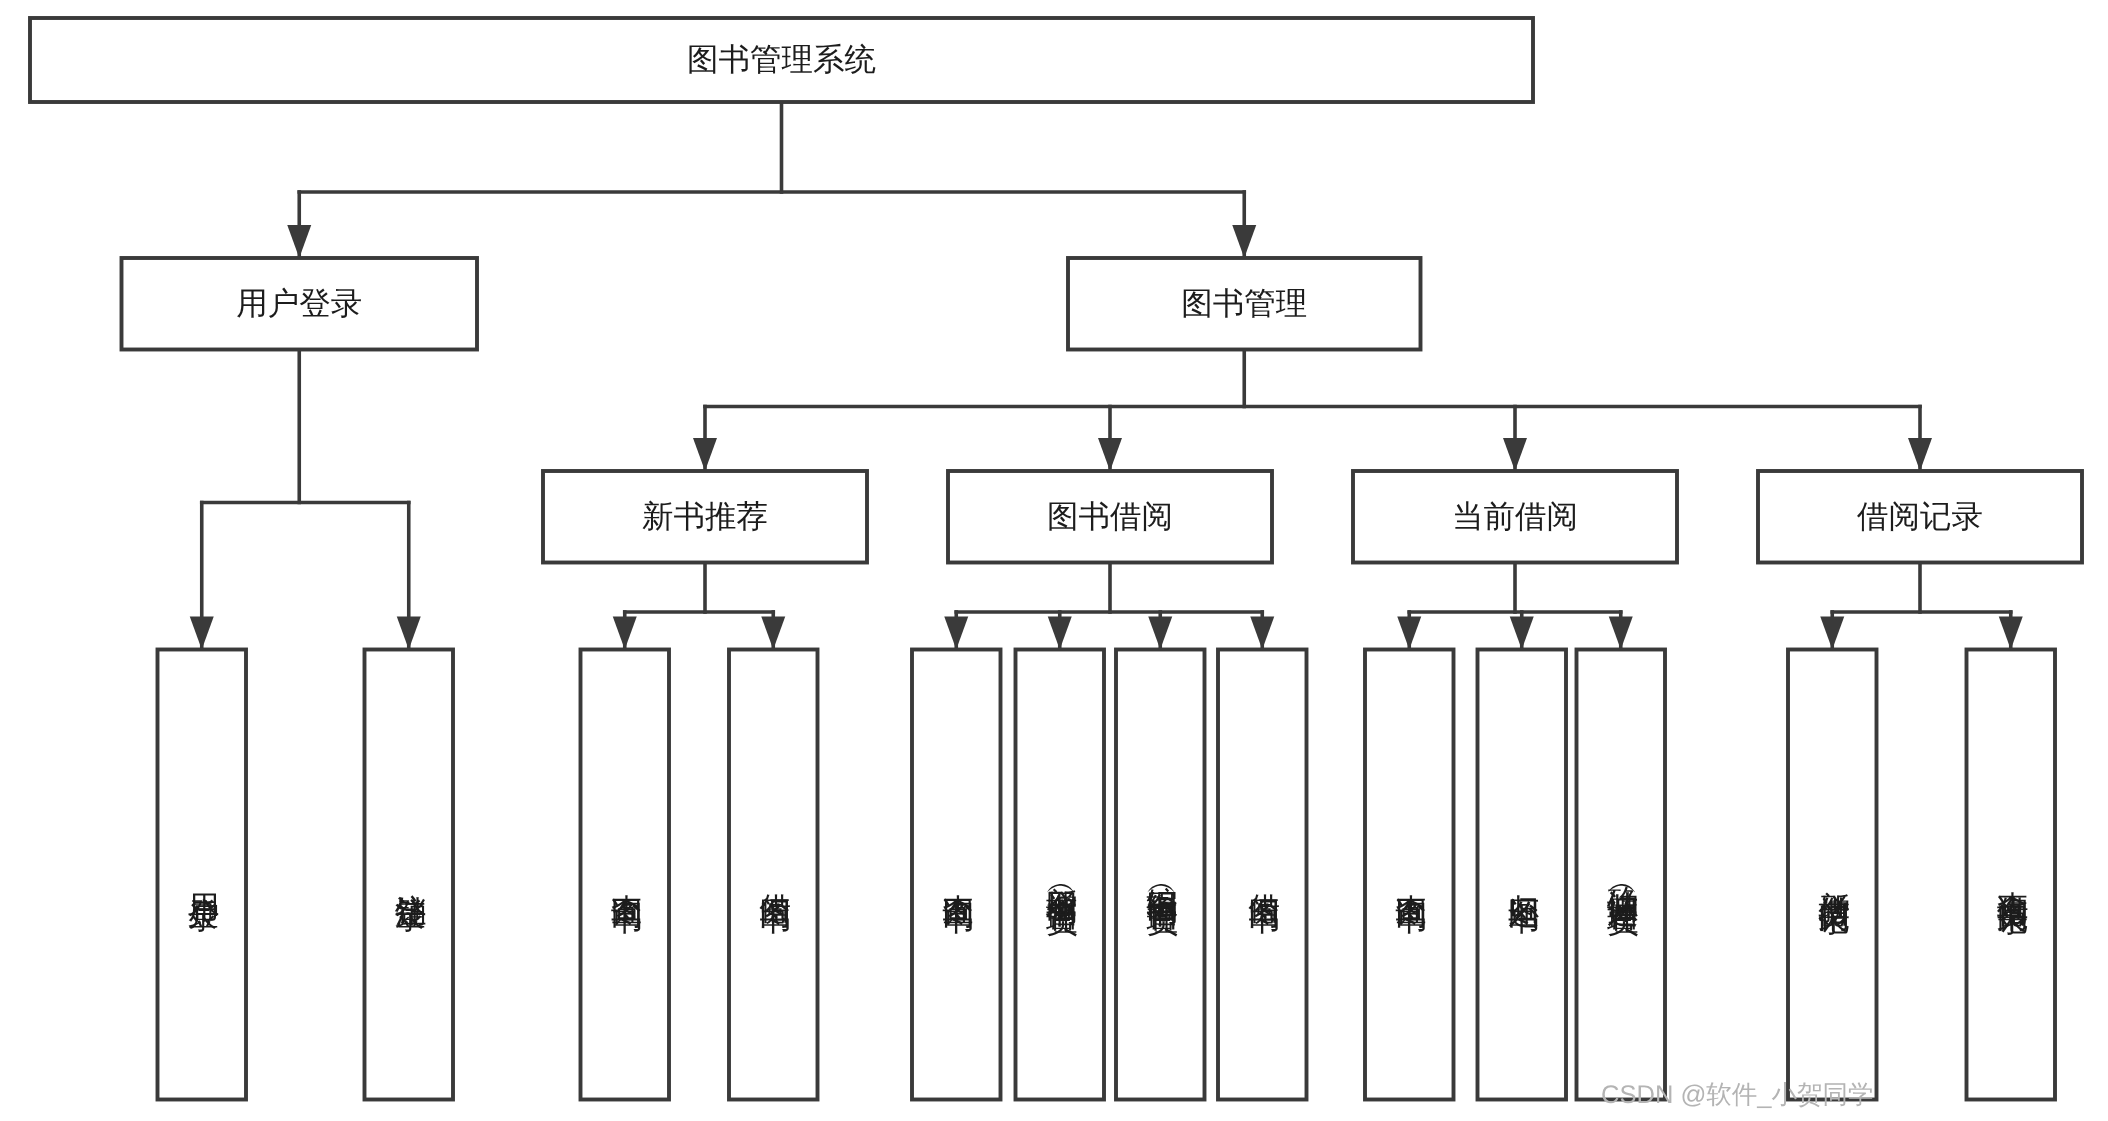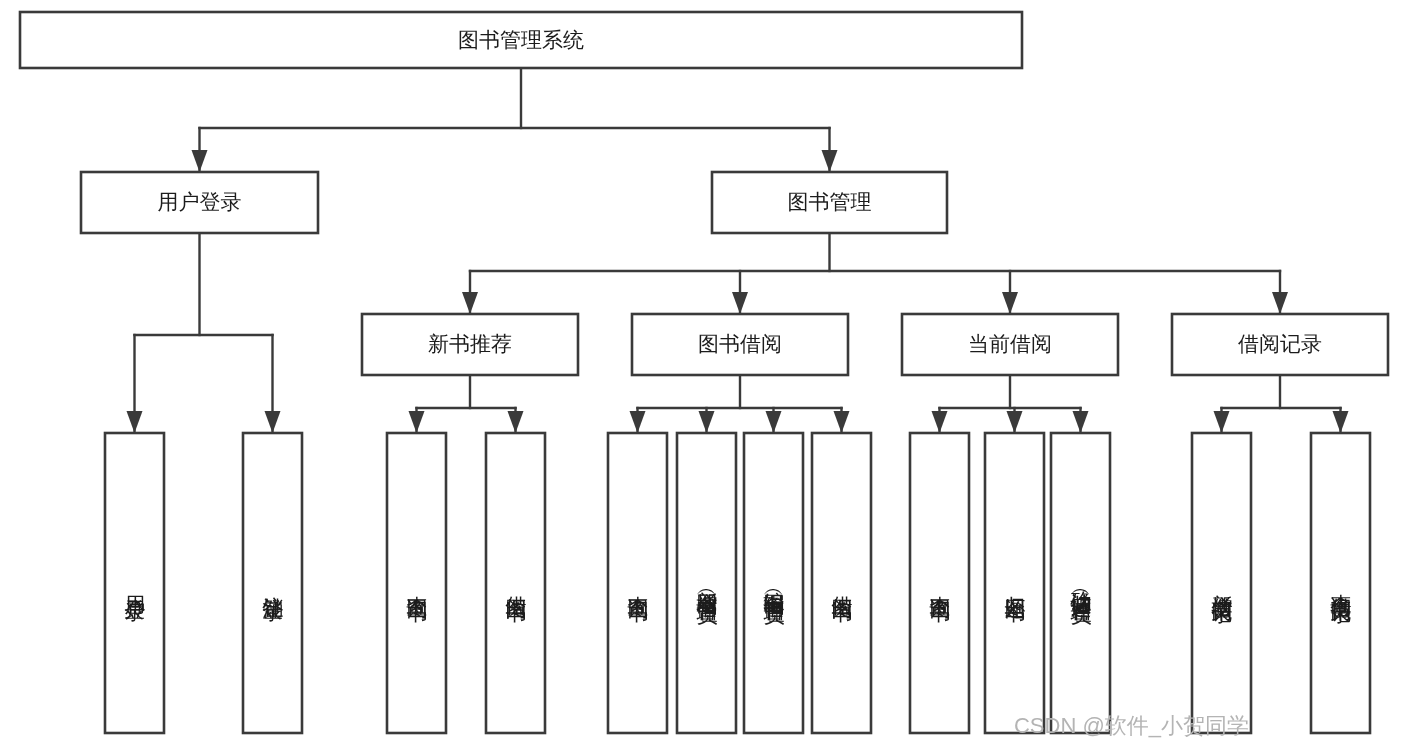--- a/index.html
+++ b/index.html
@@ -60,21 +60,21 @@
     letter-spacing: 2px;
     white-space: nowrap;
     text-align: center;
     pointer-events: none;
   }
   .watermark {
     position: absolute;
     right: 8px;
     bottom: 6px;
     font-family: "Liberation Sans", "DejaVu Sans", sans-serif;
-    font-size: 22px;
+    font-size: 17px;
     color: #b4b4b4;
     white-space: nowrap;
   }
 </style>
 </head>
 <body>
 
 <div id="diagram-root">
 
   <svg class="diagram-canvas" viewBox="0 0 1405 747">

